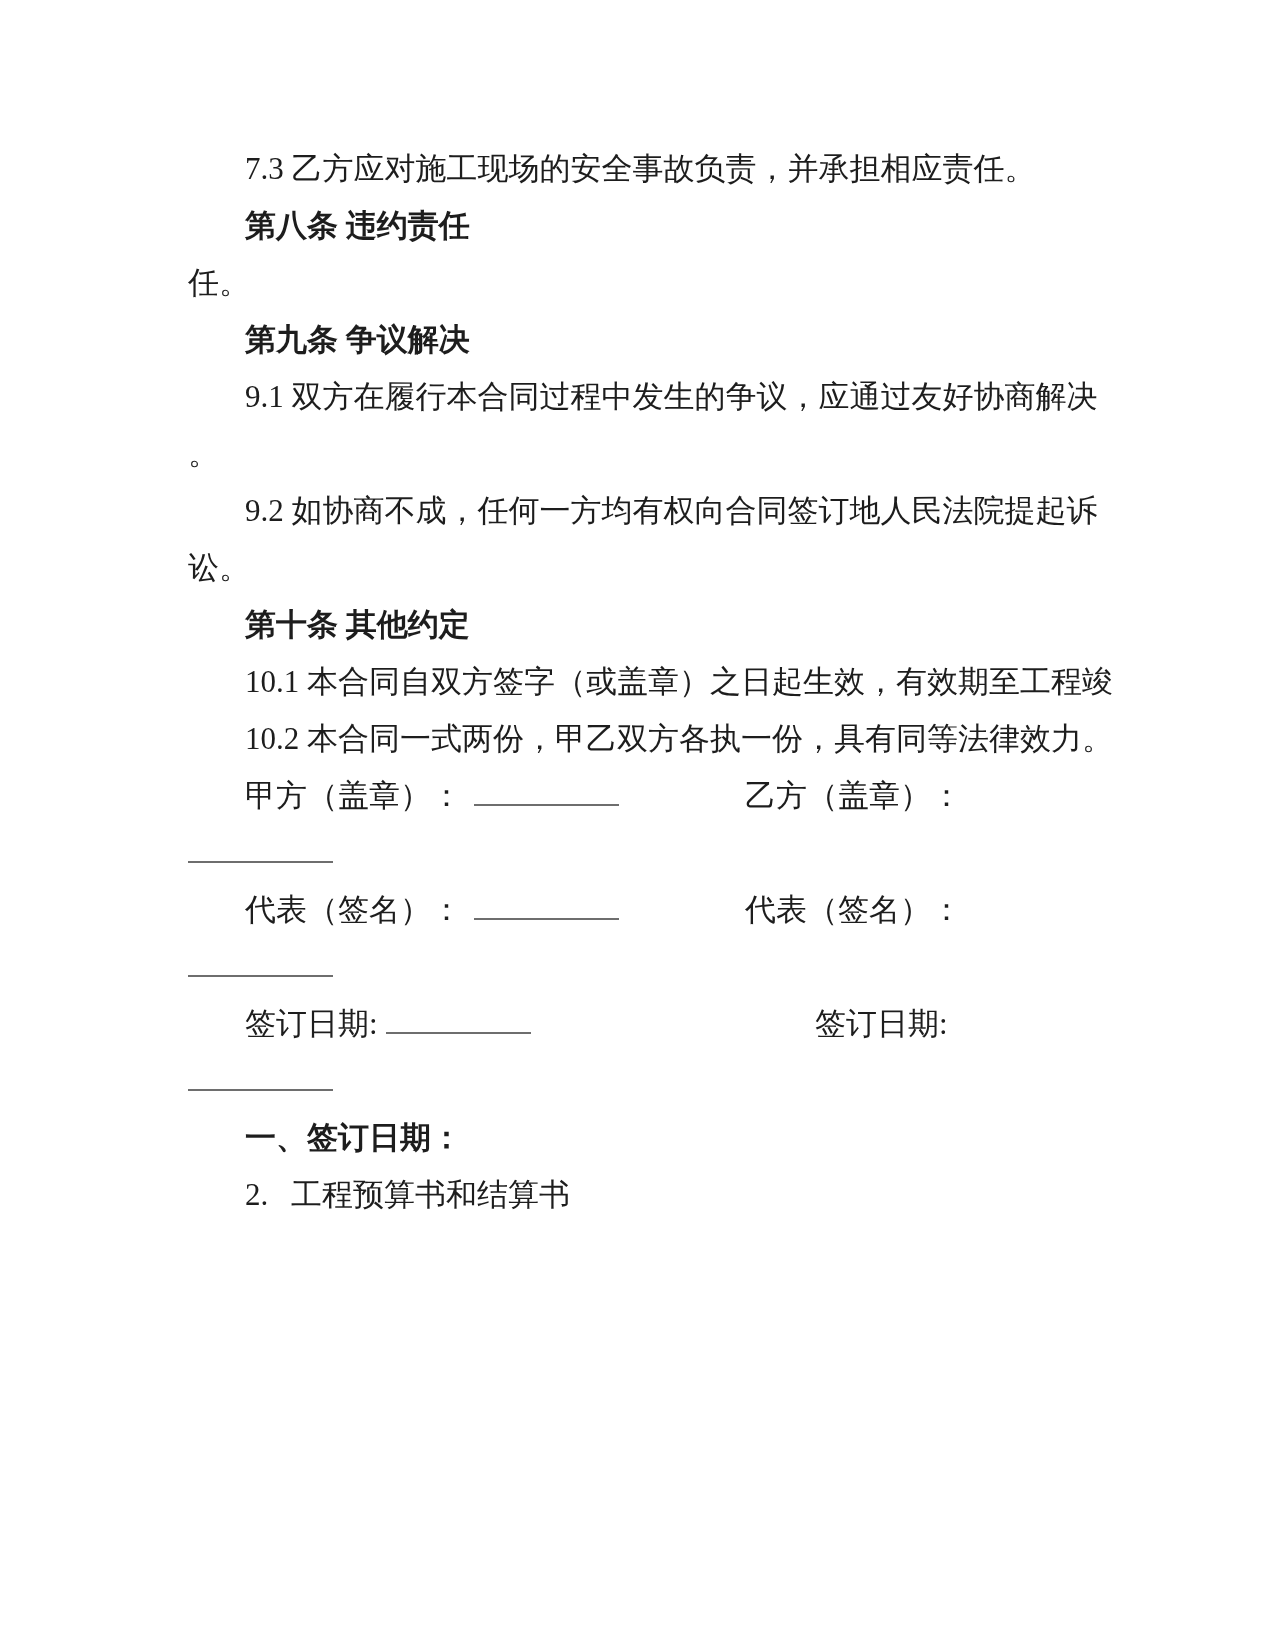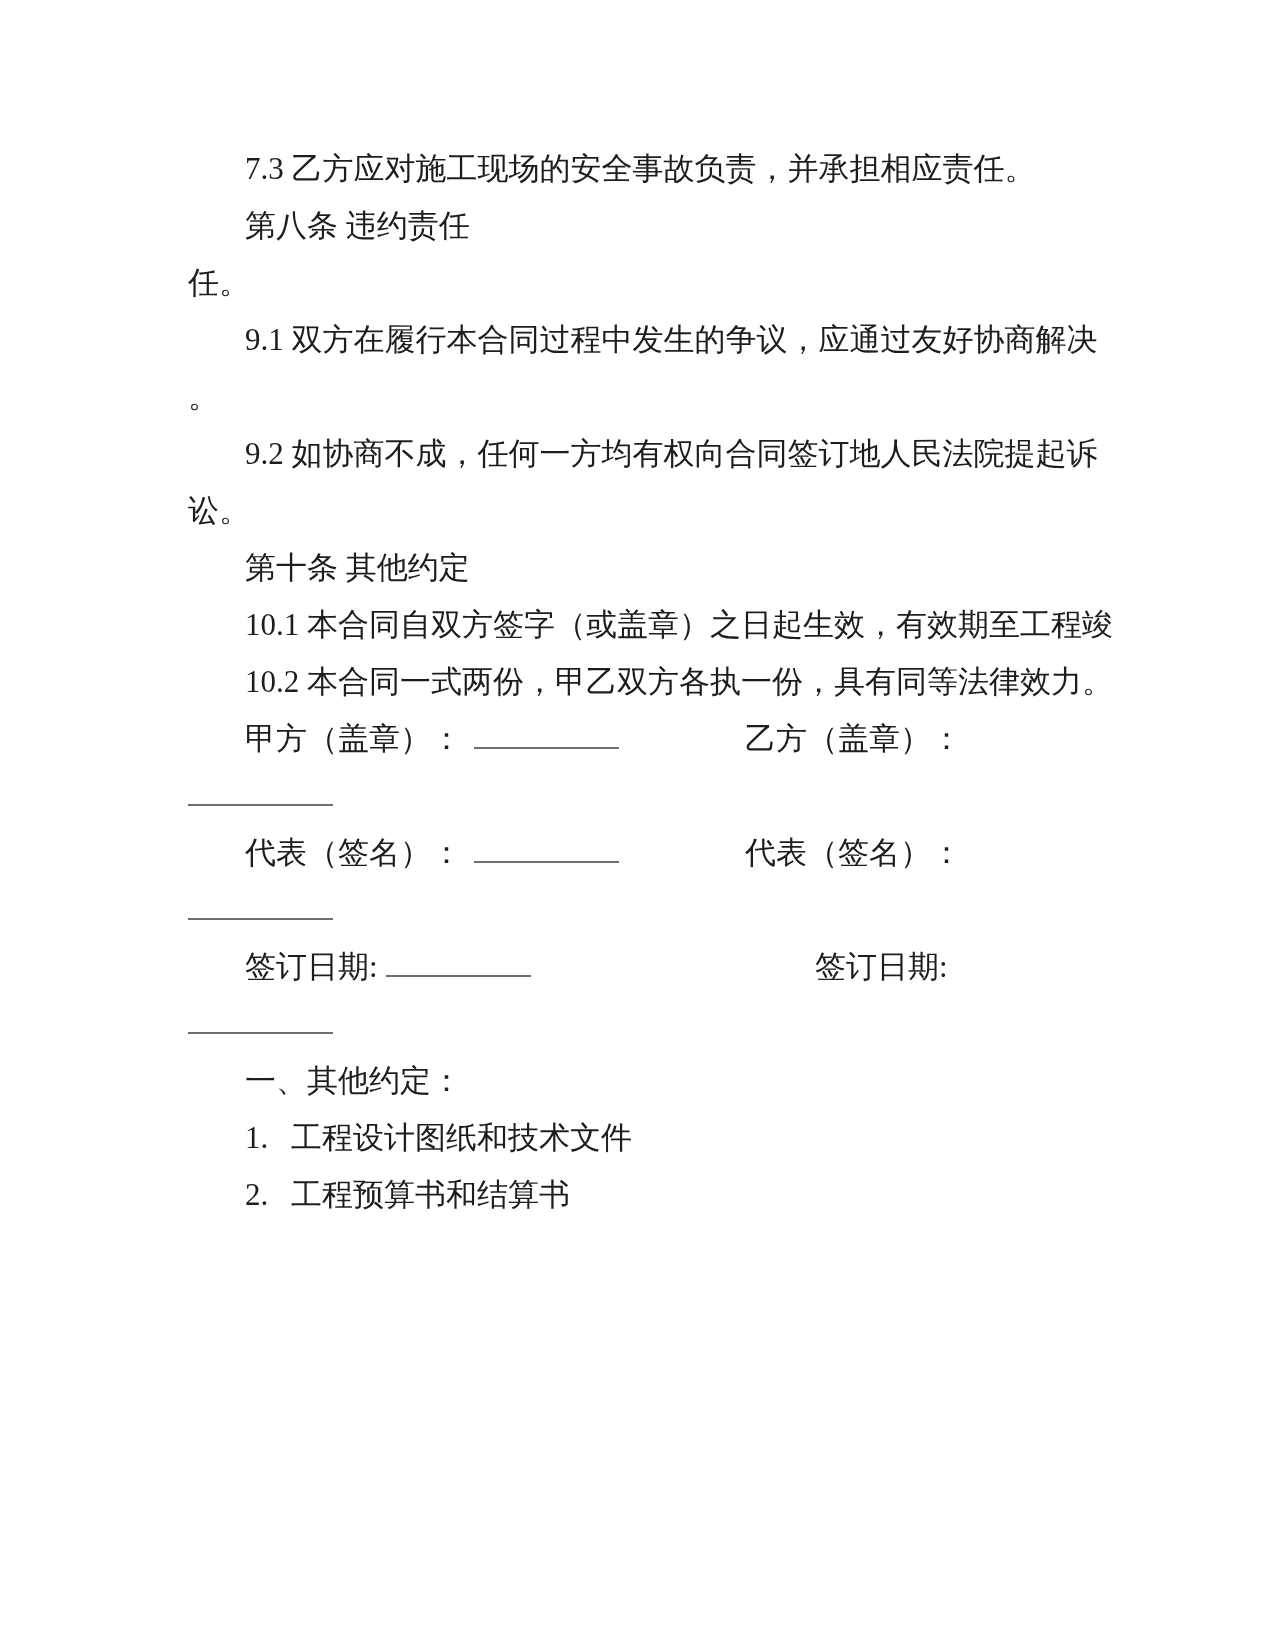--- a/index.html
+++ b/index.html
@@ -18,21 +18,21 @@
     top: 140px;
     width: 920px;
   }
   .line {
     height: 57px;
     line-height: 57px;
     font-size: 31px;
     white-space: nowrap;
   }
   .indent { padding-left: 57px; }
-  .bold { font-weight: normal; }
+  .bold { font-weight: bold; }
   .sig { position: relative; }
   .sig .right { position: absolute; left: 557px; top: 0; font-family: Liberation Serif, serif; }
   .sig .right.date-col { left: 627px; }
   .u {
     display: inline-block;
     width: 145px;
     height: 30px;
     border-bottom: 2px solid #6e6e6e;
   }
   .u.after { margin-left: 12px; }
@@ -45,20 +45,21 @@
 <div class="page">
   <div class="doc">
 
     <div class="line indent">7.3 乙方应对施工现场的安全事故负责，并承担相应责任。</div>
 
     <div class="line indent bold">第八条 违约责任</div>
 
     <div class="line">任。</div>
 
 
+    <div class="line indent bold">第九条 争议解决</div>
 
     <div class="line indent">9.1 双方在履行本合同过程中发生的争议，应通过友好协商解决</div>
     <div class="line">。</div>
 
     <div class="line indent">9.2 如协商不成，任何一方均有权向合同签订地人民法院提起诉</div>
     <div class="line">讼。</div>
 
     <div class="line indent bold">第十条 其他约定</div>
 
     <div class="line indent">10.1 本合同自双方签字（或盖章）之日起生效，有效期至工程竣</div>
@@ -85,25 +86,22 @@
 
     <div class="line indent sig">
       <span>签订日期:</span><span class="u after-date"></span>
       <span class="right date-col">签订日期:</span>
     </div>
 
     <div class="line">
       <span class="u"></span>
     </div>
 
-    <div class="line indent bold">一、其他约定：</div>
+    <div class="line indent bold">一、签订日期：</div>
 
-    <div class="line indent">
-      <span class="num">1.</span><span>工程设计图纸和技术文件</span>
-    </div>
 
     <div class="line indent">
       <span class="num">2.</span><span>工程预算书和结算书</span>
     </div>
 
 
   </div>
 </div>
 
 </body></html>

